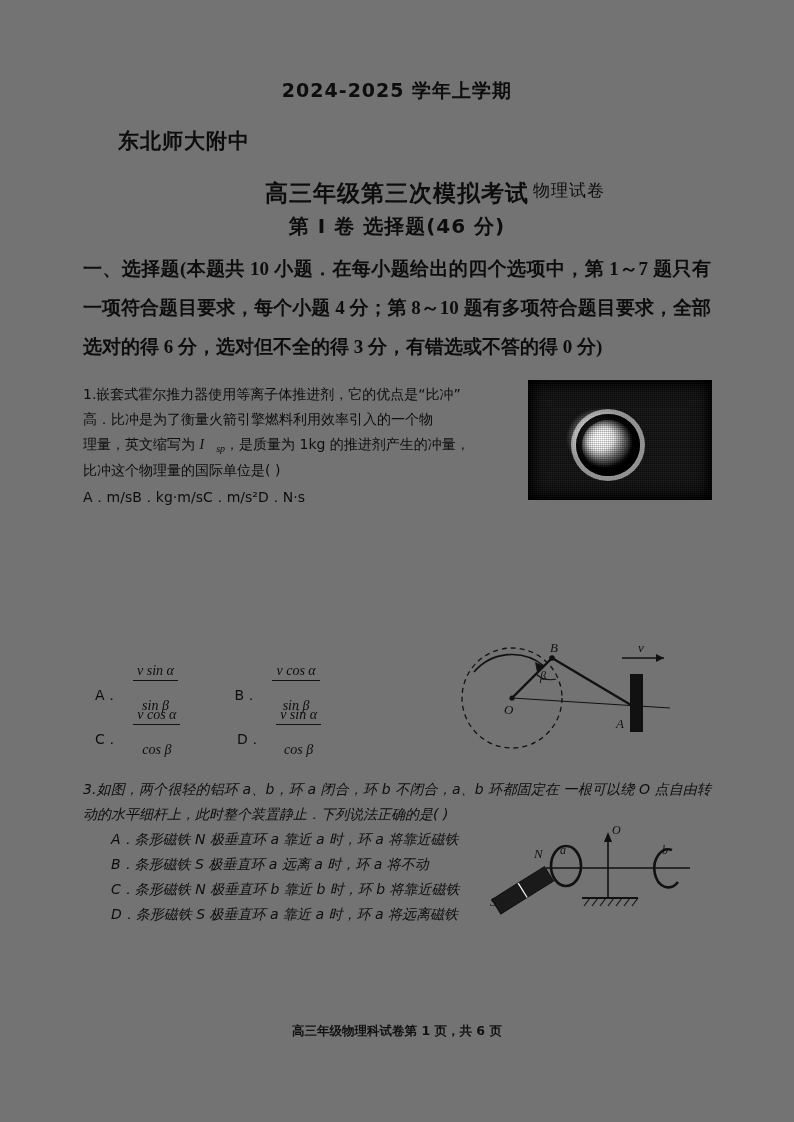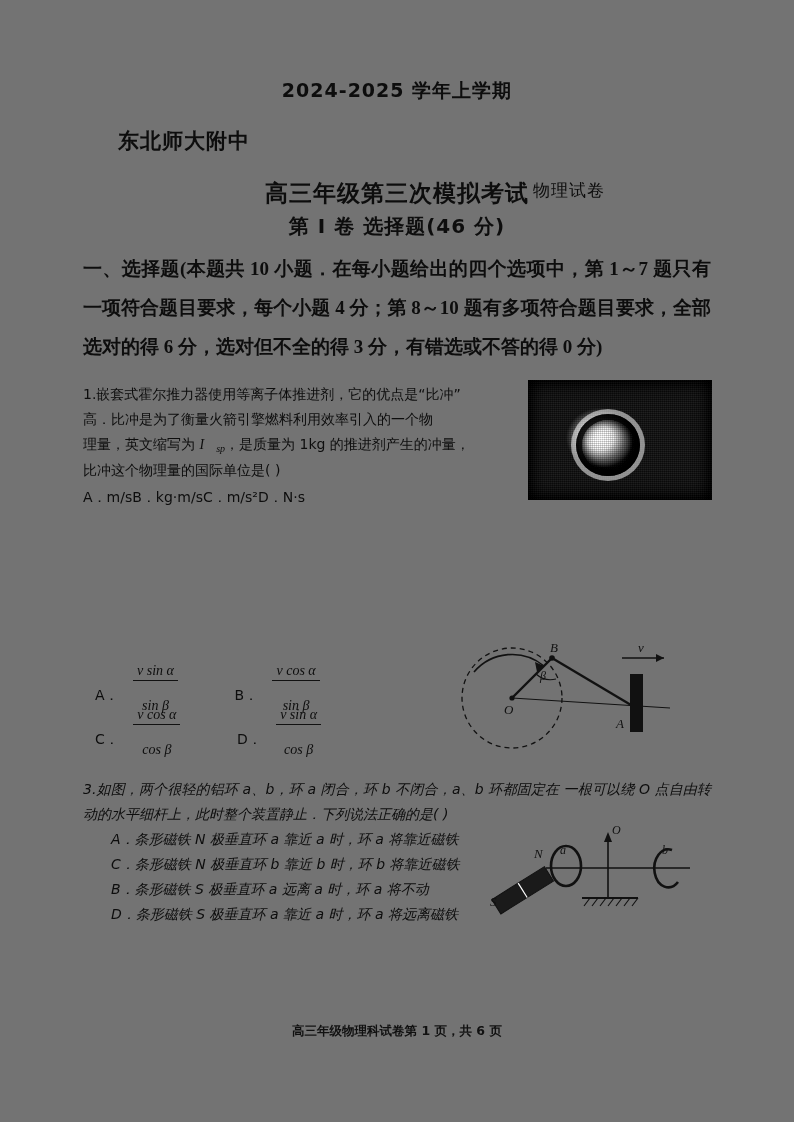--- a/index.html
+++ b/index.html
@@ -280,22 +280,22 @@
       <text x="176" y="92" font-family="Liberation Serif, serif" font-style="italic" font-size="13" fill="#111">A</text>
     </svg>
   </div>
 
   <div class="q q3">
     <div class="body-text">
       <span>3.</span><span>如图，两个很轻的铝环 a、b，环 a 闭合，环 b 不闭合，a、b 环都固定在 一根可以绕 O 点自由转动的水平细杆上，此时整个装置静止．下列说法正确的是(        )</span>
     </div>
     <div style="margin-left: 28px;">
       <div class="opt-line"><span>A．</span><span>条形磁铁 N 极垂直环 a 靠近 a 时，环 a 将靠近磁铁</span></div>
+      <div class="opt-line"><span>B．</span><span>条形磁铁 S 极垂直环 a 远离 a 时，环 a 将不动</span></div>
       <div class="opt-line"><span>C．</span><span>条形磁铁 N 极垂直环 b 靠近 b 时，环 b 将靠近磁铁</span></div>
-      <div class="opt-line"><span>B．</span><span>条形磁铁 S 极垂直环 a 远离 a 时，环 a 将不动</span></div>
       <div class="opt-line"><span>D．</span><span>条形磁铁 S 极垂直环 a 靠近 a 时，环 a 将远离磁铁</span></div>
     </div>
   </div>
 
   <div class="fig fig3">
     <svg width="226" height="106" viewBox="0 0 226 106">
 
       <line x1="122" y1="16" x2="122" y2="78" stroke="#111" stroke-width="1.6"></line>
       <polygon points="122,12 118,22 126,22" fill="#111"></polygon>
       <text x="126" y="14" font-family="Liberation Serif, serif" font-style="italic" font-size="12" fill="#111">O</text>

